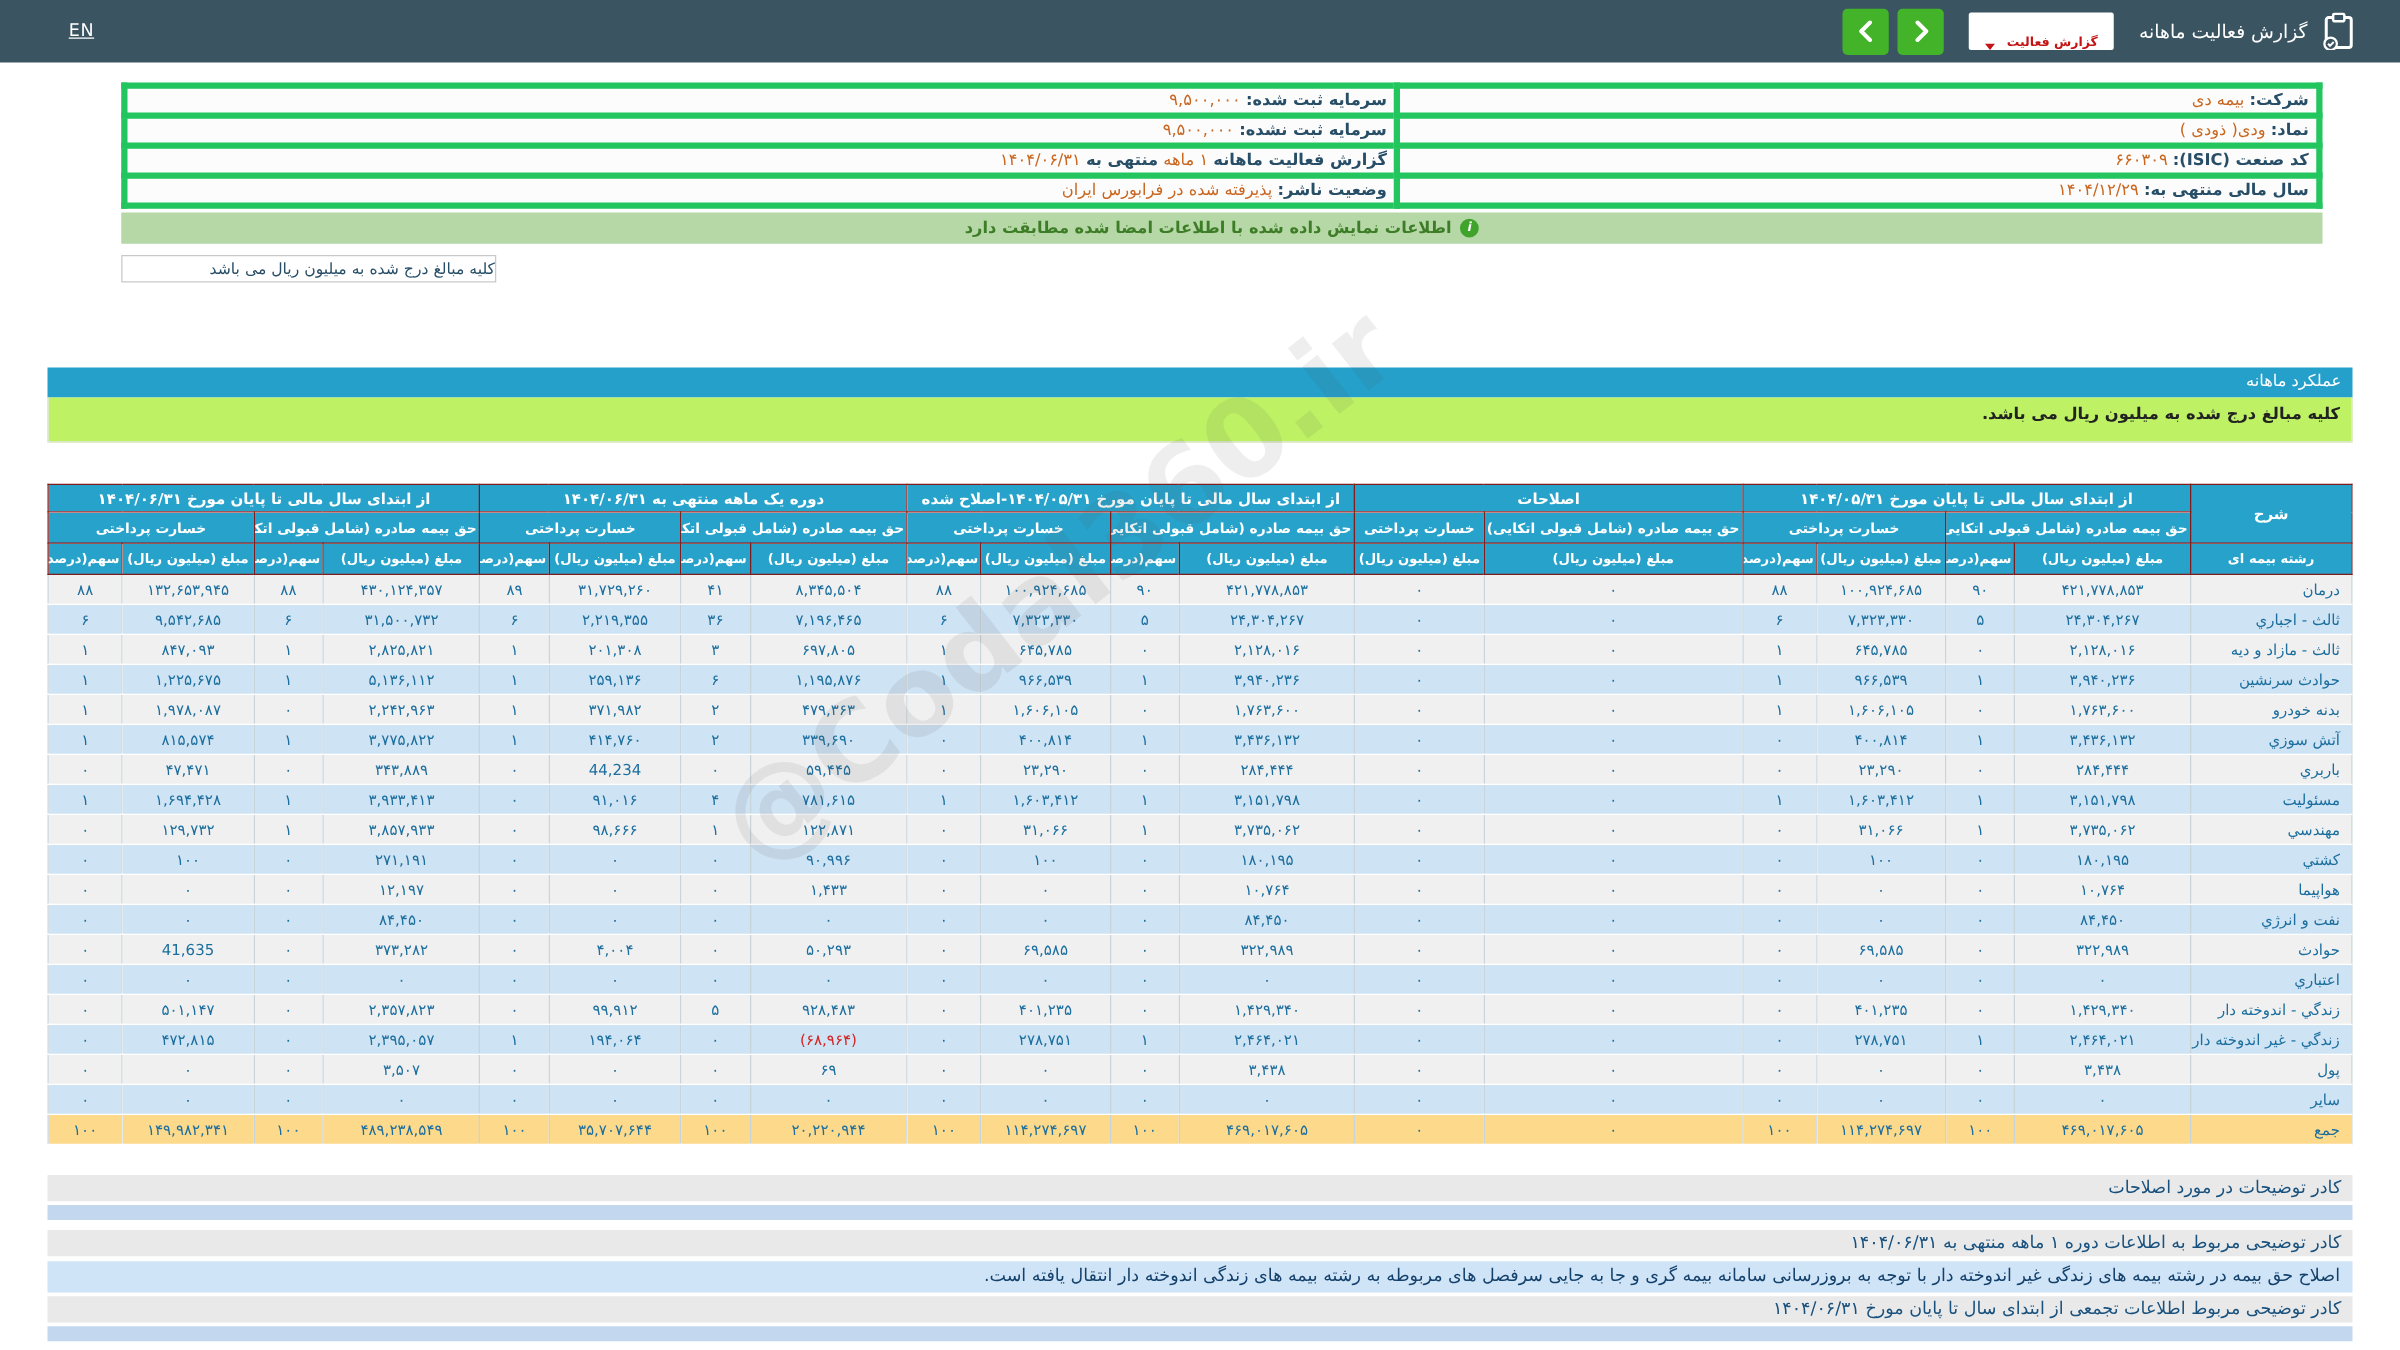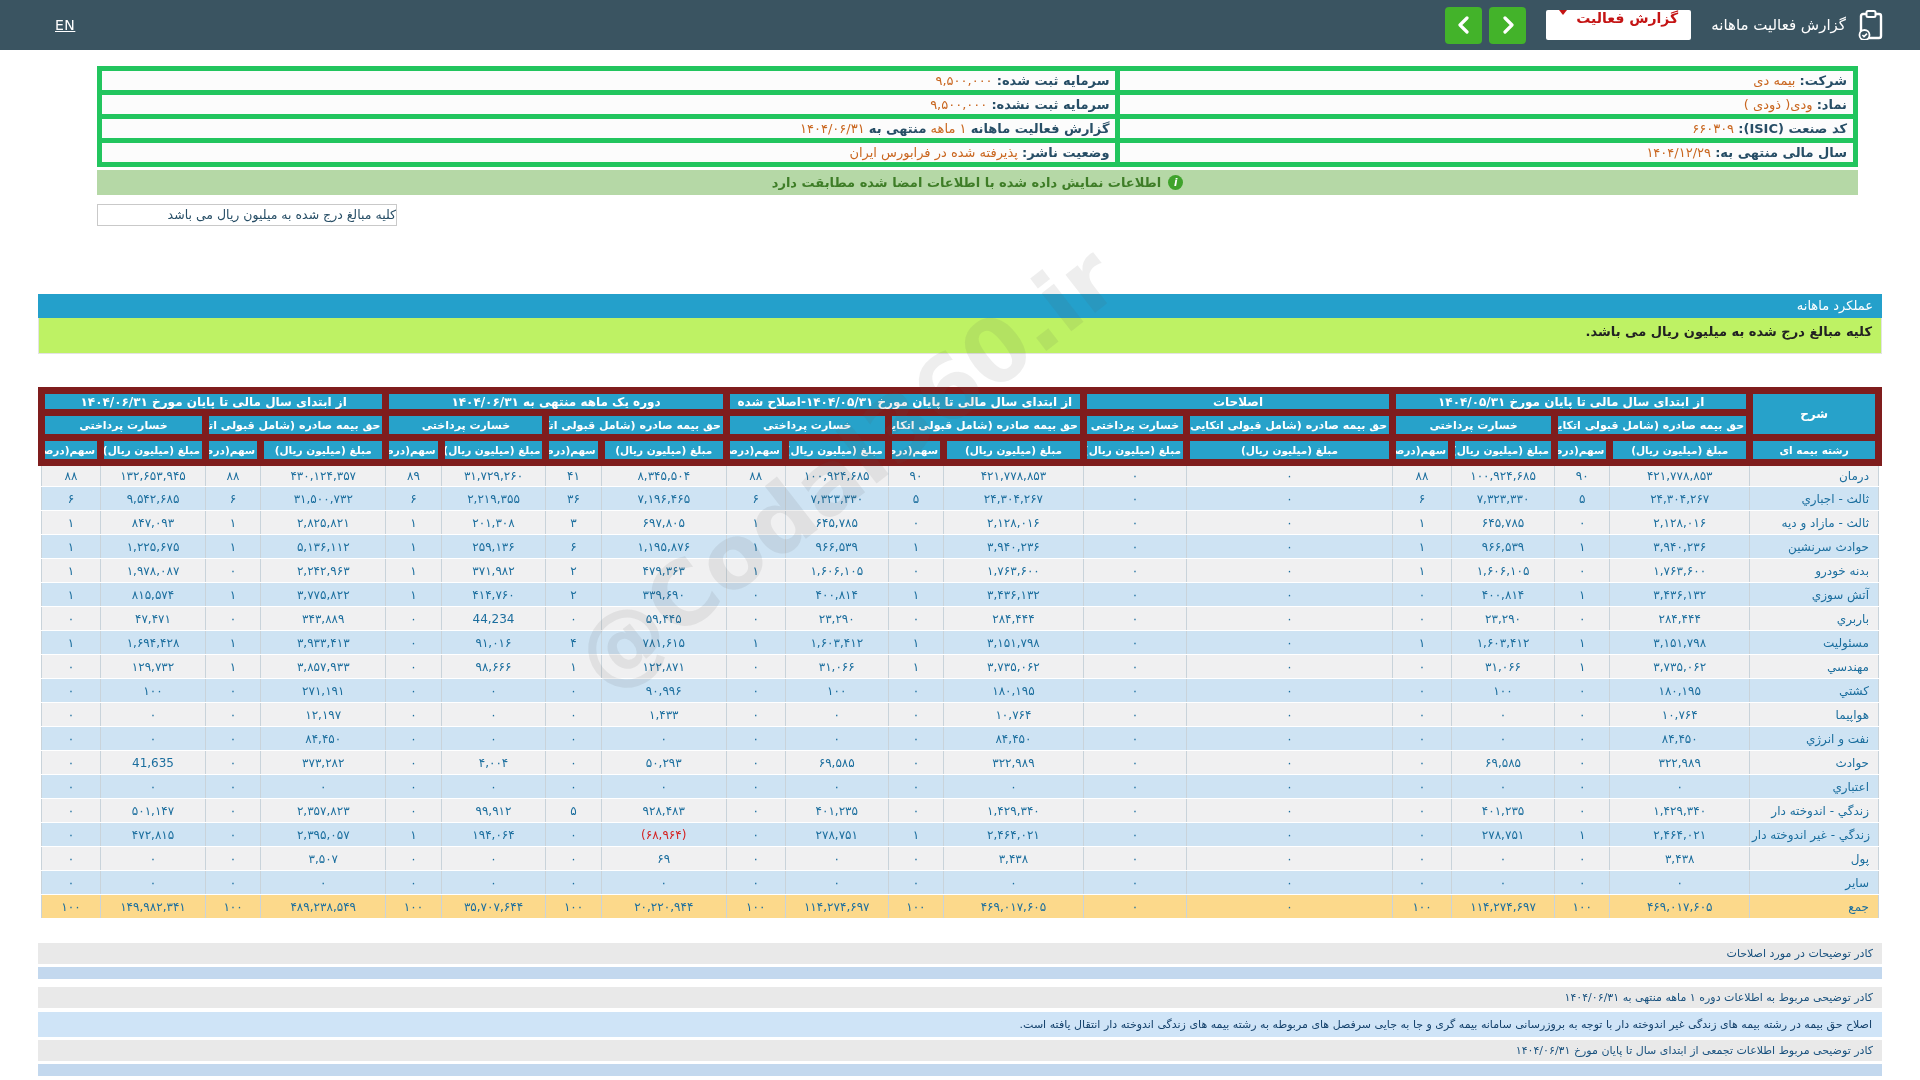--- a/index.html
+++ b/index.html
@@ -4,21 +4,21 @@
 <style>
   *{box-sizing:border-box;margin:0;padding:0}
   html,body{width:1920px;height:1080px;overflow:hidden;background:#fff;
     font-family:"DejaVu Sans",sans-serif;direction:rtl}
   
   .topbar{height:50px;background:#3a5461;display:flex;align-items:center;
     padding:0 36px 0 55px;color:#fff}
   .clip-icon{width:26px;height:30px;flex:0 0 auto}
   .topbar-title{font-size:15px;margin-right:12px;white-space:nowrap}
   .dropdown{background:#fff;color:#c41414;border-radius:2px;height:30px;display:flex;
-    align-items:flex-start;padding:0 13px;margin:0 20px;font-size:14px;font-weight:bold;cursor:pointer}
+    align-items:flex-end;padding:0 13px;margin:0 20px;font-size:10px;font-weight:bold;cursor:pointer}
   .caret{width:0;height:0;border-left:4px solid transparent;border-right:4px solid transparent;
     border-top:5px solid #c41414;margin-right:9px}
   .nav-btn{width:37px;height:37px;background:#43b32a;border-radius:4px;display:flex;
     align-items:center;justify-content:center;margin-left:7px;cursor:pointer}
   .spacer{flex:1}
   .en-link{color:#fff;font-size:14px;text-decoration:underline;cursor:pointer;letter-spacing:.5px}
   
   .info-wrap{margin:16px 62px 0 97px}
   .info-table{width:100%;border-collapse:collapse;border:1px solid #e2e2e2;
     border-bottom:3px solid #e4605e;background:#fcfcfc}
@@ -37,37 +37,37 @@
     background:#fff;text-align:right;font-size:12.5px;color:#274e66}
   
   .section{margin:68px 38px 0}
   .section-bar{height:24px;background:#24a0cb;color:#fff;font-weight:normal;font-size:13px;
     line-height:24px;padding:0 9px}
   .section-units{height:36px;line-height:28px;border:1px solid #e3e3e3;border-top:none;
     font-weight:bold;font-size:13px;color:#222;padding:0 9px;background:#bef264}
   
   .table-wrap{margin:33px 38px 0;position:relative}
   table.main{width:100%;border-collapse:collapse;table-layout:fixed;border:1px solid #c9d3da}
-  table.main thead th{background:#27a2ca;color:#fff;border:7px solid #7f1d1d;font-weight:bold;
+  table.main thead th{background:#27a2ca;color:#fff;border:1px solid #7f1d1d;font-weight:bold;
     overflow:hidden;white-space:nowrap;padding:0 2px}
   tr.hr1 th{height:22px;font-size:12px}
   tr.hr2 th{height:25px;font-size:11px}
   tr.hr3 th{height:25px;font-size:10.5px}
   th.sharh{font-size:12.5px}
   table.main tbody td{height:24px;border-right:1px solid #c9d3da;border-bottom:1px solid #fff;
     text-align:center;font-size:12px;color:#1b6e9e;overflow:hidden;white-space:nowrap;padding:0 2px}
   table.main tbody tr:nth-child(odd) td{background:#f0f0f1}
   table.main tbody tr:nth-child(even) td{background:#cee3f3}
   table.main tbody tr.total td{background:#fcd98b}
   table.main td.lbl{text-align:right;padding:0 9px}
   table.main td.neg{color:#d42222}
   .watermark{position:absolute;left:480px;top:30px;transform:rotate(-38deg);direction:ltr;
     font-size:88px;font-weight:bold;color:rgba(90,90,90,.10);pointer-events:none;white-space:nowrap;z-index:5}
   
-  .notes{margin:24px 38px 12px;font-size:11px}
+  .notes{margin:24px 38px 12px;font-size:14px}
   .note-label{background:#e9e9e9;height:21px;line-height:21px;padding:0 9px;margin-top:3px;color:#18517e}
   .note-empty{background:#c3d8ee;height:12px;margin-top:3px}
   .note-text{background:#cfe4f7;height:25px;line-height:25px;padding:0 10px;margin-top:4px;color:#14416b}
 </style>
 </head>
 <body>
 
 <header class="topbar">
   <span class="clip-icon">
     <svg viewBox="0 0 26 30" width="26" height="30">

